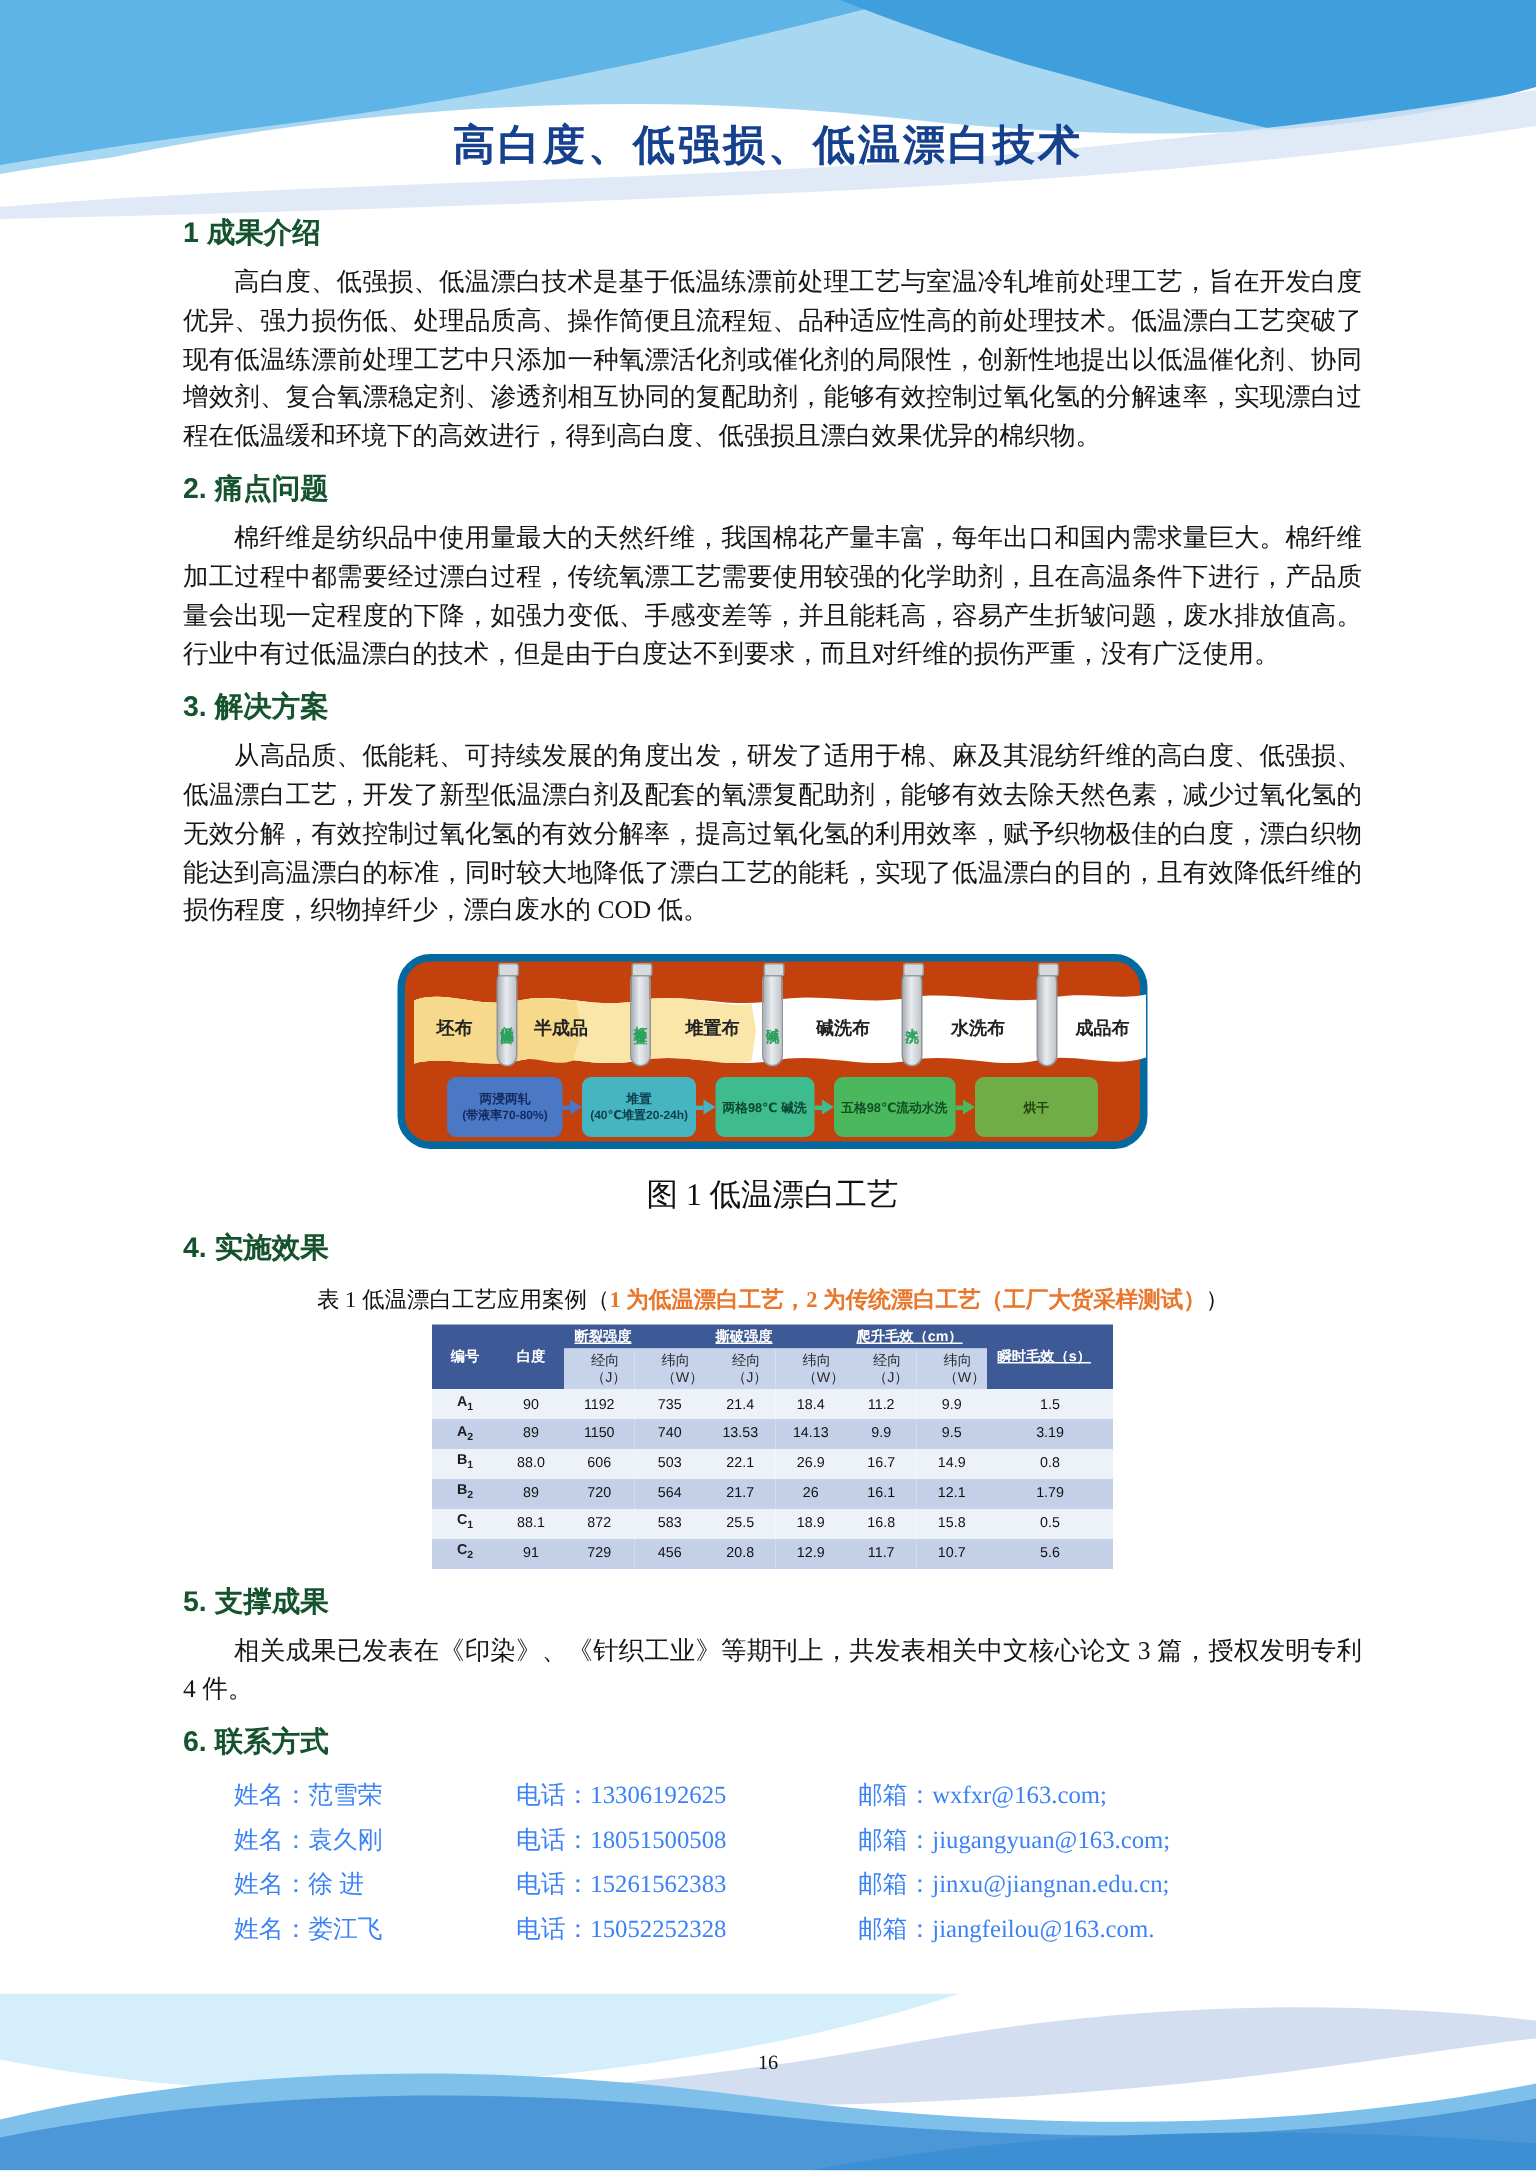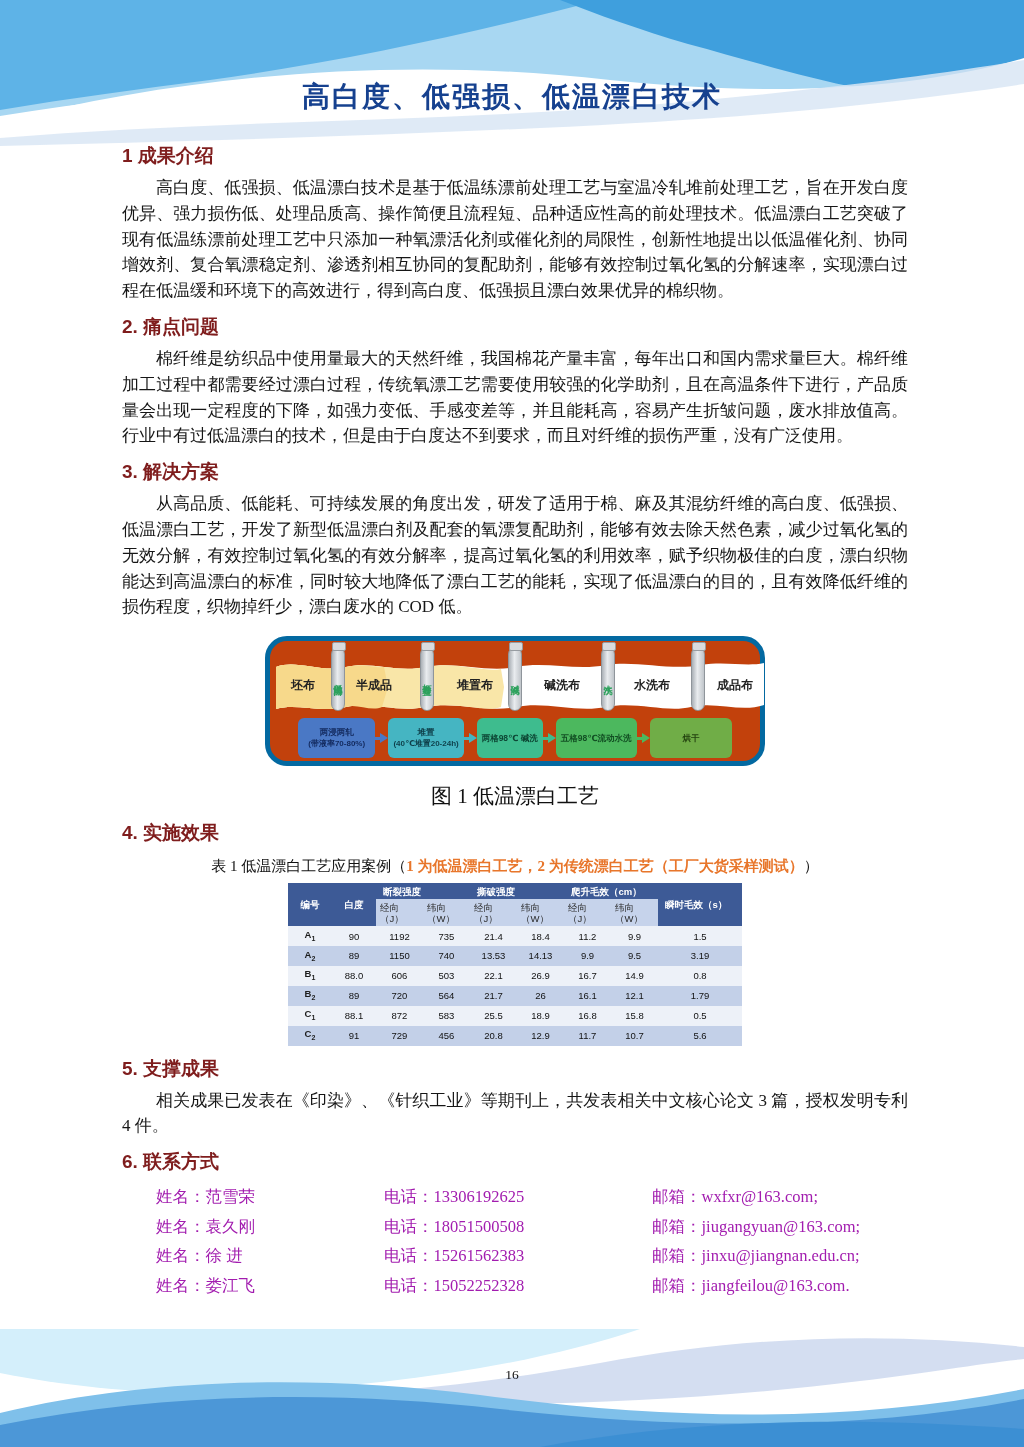--- a/index.html
+++ b/index.html
@@ -16,21 +16,21 @@
   .doc-title {
     position:absolute; top:78px; left:0; width:100%; text-align:center; z-index:2;
     font-family:"Liberation Sans","DejaVu Sans",sans-serif; font-weight:700;
     font-size:28px; letter-spacing:2px; color:#16418f;
   }
 
   .content { position:absolute; top:140px; left:122px; width:786px; z-index:2; }
 
   h2.sec {
     font-family:"Liberation Sans","DejaVu Sans",sans-serif; font-weight:700;
-    font-size:19px; line-height:24px; color:#7f1d1d; margin:11px 0 7px 0;
+    font-size:19px; line-height:24px; color:#14532d; margin:11px 0 7px 0;
   }
   h2.sec.first { margin-top:4px; }
   p.body-text {
     font-size:17px; line-height:25.8px; text-align:justify; text-indent:2em;
     color:#161616; margin:0 0 4px 0;
   }
 
   
   .figure-wrap { margin-top:6px; }
   .diagram {
@@ -80,31 +80,31 @@
   .tbl-caption { text-align:center; font-size:15px; color:#111; margin:12px 0 7px 0; }
   .tbl-caption .hl { color:#e8762b; font-weight:700; }
   table.results {
     margin:0 auto; border-collapse:collapse; table-layout:fixed; width:454px;
     font-family:"Liberation Sans","DejaVu Sans",sans-serif;
   }
   table.results th, table.results td {
     font-size:9.5px; line-height:11px; padding:2.5px 4px; text-align:center; vertical-align:middle;
   }
   table.results thead tr.h1 th { background:#3d5a96; color:#fff; font-weight:700; }
-  table.results thead tr.h1 th.grp { text-align:left; padding-left:7px; }
-  table.results thead tr.h2 th { background:#c6d3eb; color:#2a2a2a; font-weight:400; text-align:left; padding-left:4px; }
+  table.results thead tr.h1 th.grp { text-align:left; padding-left:7px;text-decoration:underline; }
+  table.results thead tr.h2 th { background:#c6d3eb; color:#2a2a2a; font-weight:400; text-align:left; padding-left:18px; }
   table.results tbody tr.odd td { background:#edf1f8; }
   table.results tbody tr.even td { background:#c3d0e8; }
   table.results td.rowid { font-weight:700; color:#1c1c1c; }
   table.results td.rowid sub { font-size:7px; }
 
   
   .contact-row {
     display:grid; grid-template-columns:188px 228px 1fr; padding-left:34px;
-    font-size:16.5px; line-height:29.5px; color:#a21caf;gap:40px;
+    font-size:16.5px; line-height:29.5px; color:#3b82f6;
   }
   .contacts { margin-top:8px; }
 
   .page-num {
     position:absolute; bottom:64px; left:0; width:100%; text-align:center; z-index:3;
     font-size:13.5px; color:#111;
   }
 </style>
 </head>
 <body>

